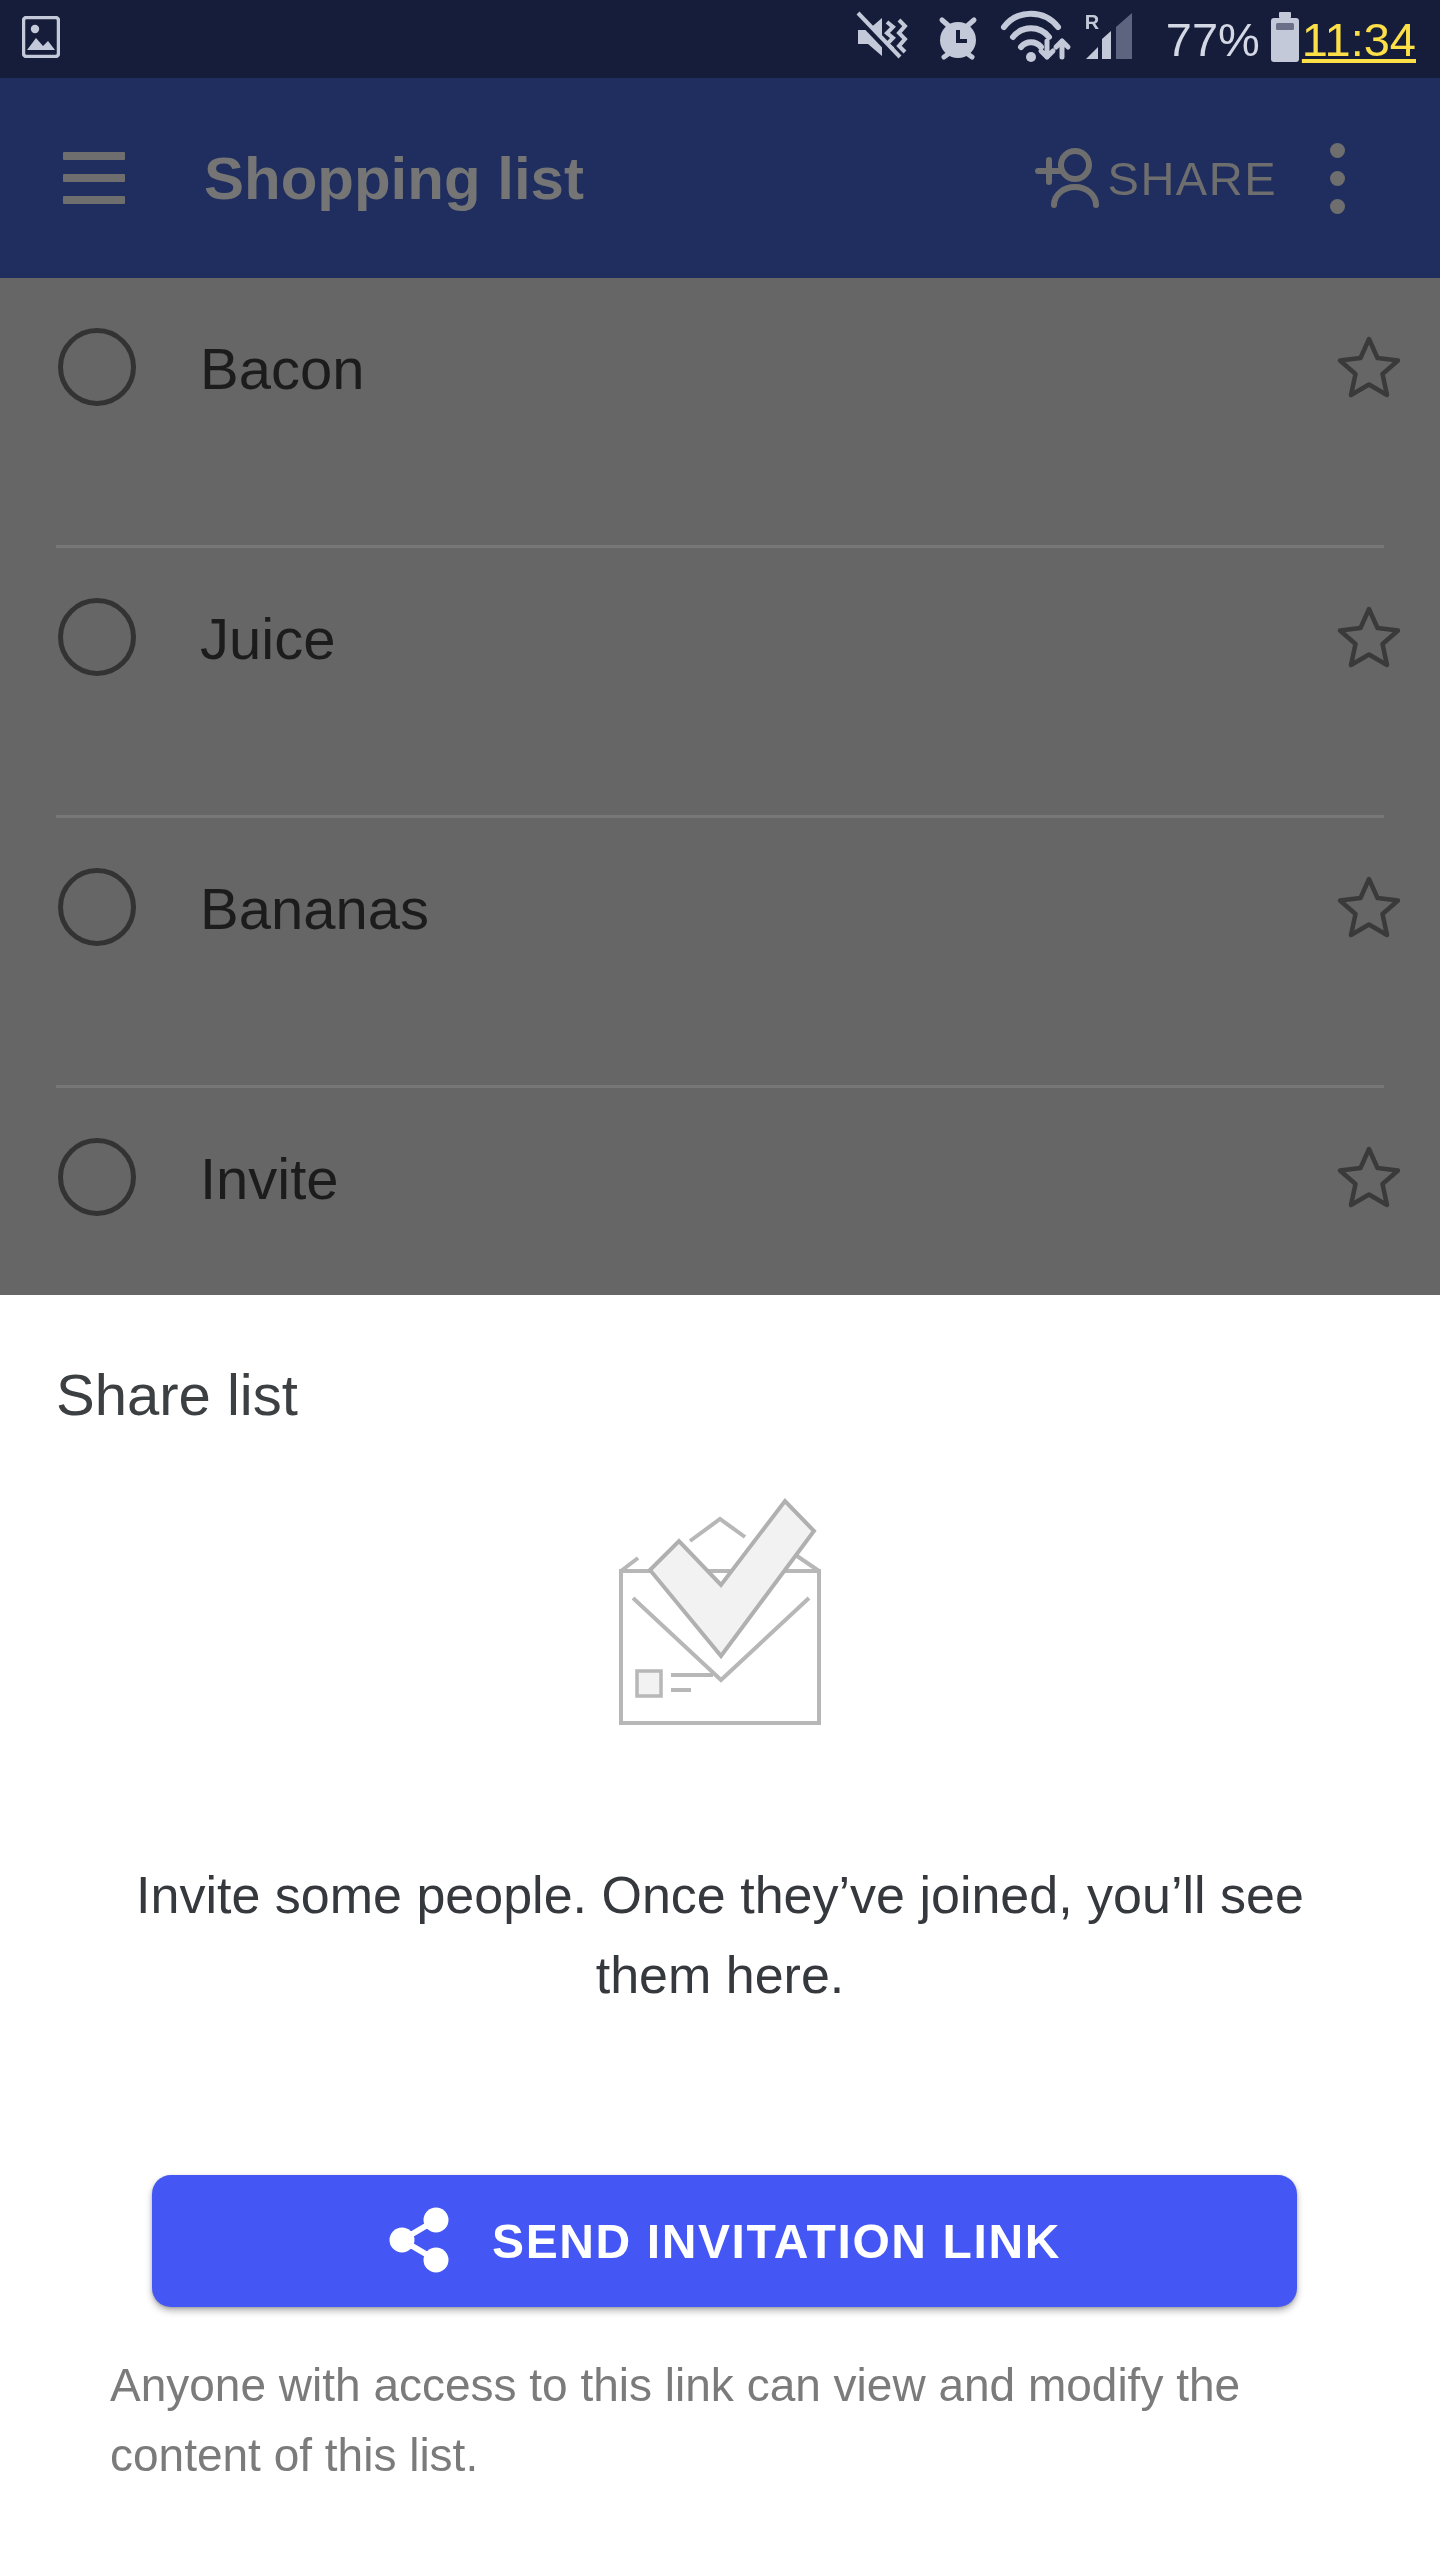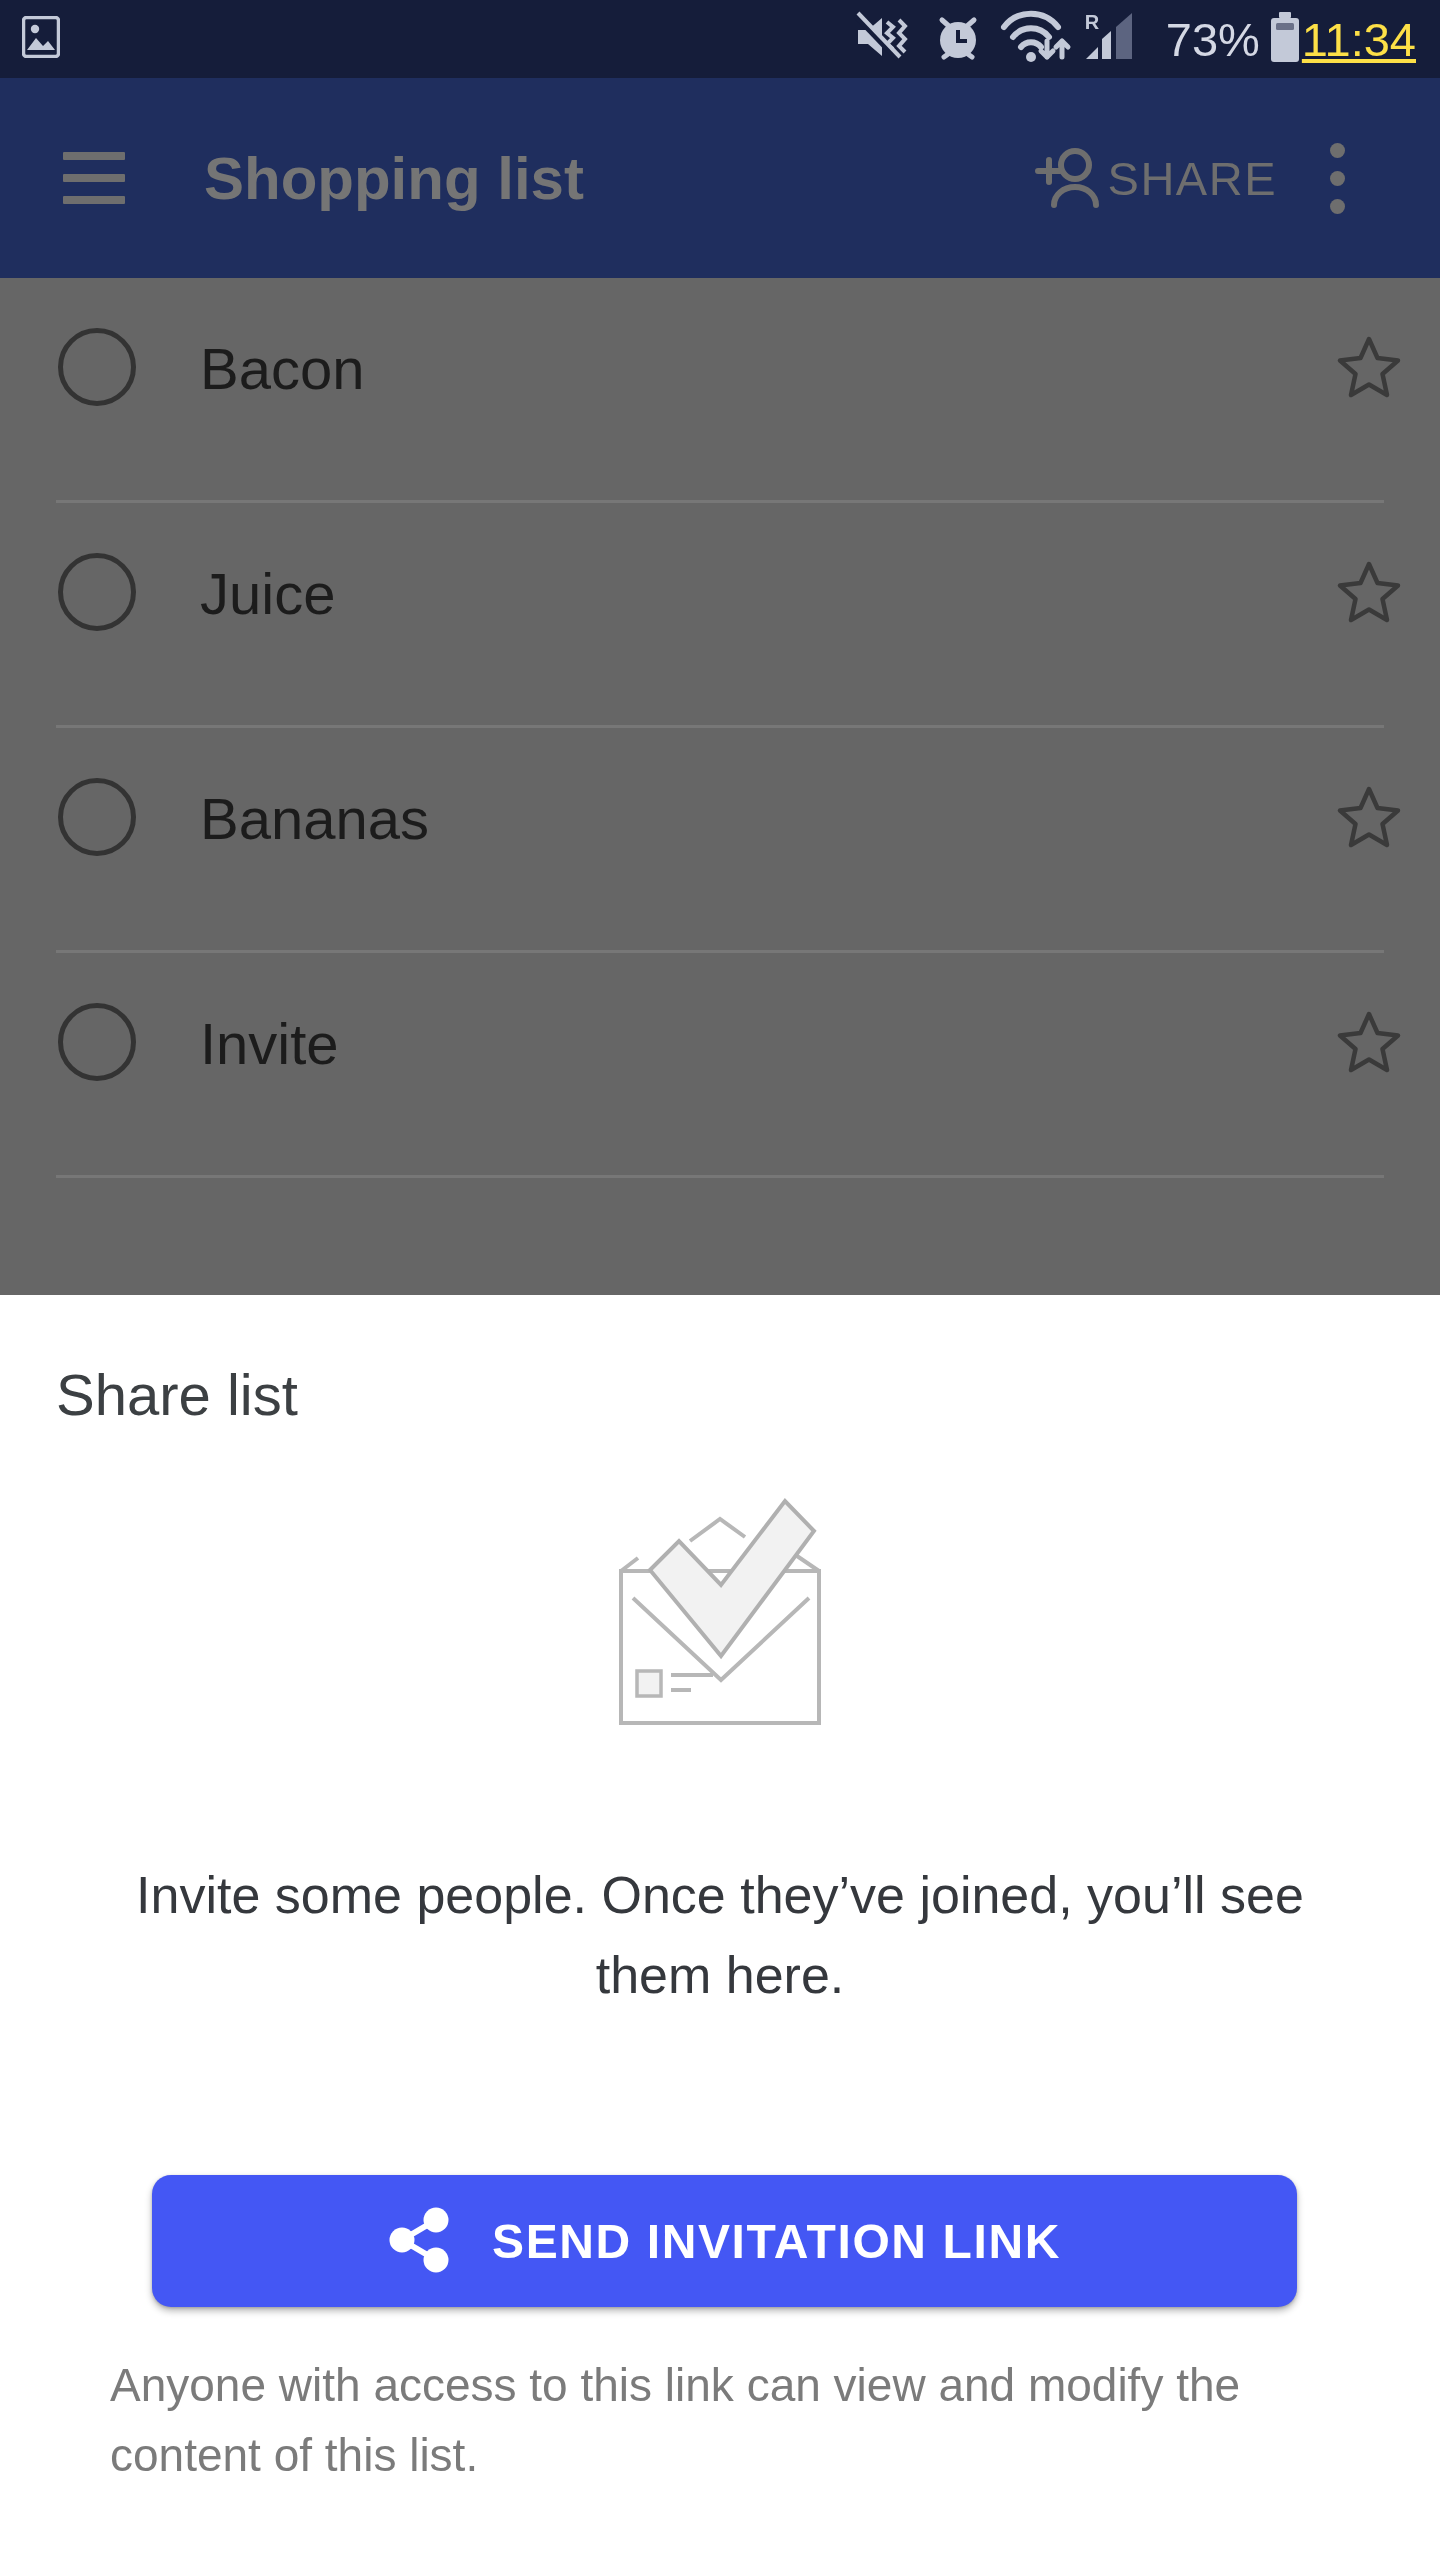--- a/index.html
+++ b/index.html
@@ -125,21 +125,21 @@
   
   #list-region {
     position: absolute;
     left: 0; top: 278px;
     width: 1440px; height: 1017px;
     background: #666666;
     overflow: hidden;
   }
   .list-row {
     position: relative;
-    height: 225px;
+    height: 270px;
     width: 1440px;
   }
   .row-check {
     position: absolute;
     left: 58px; top: 50px;
     width: 78px; height: 78px;
     border: 5px solid #333333;
     border-radius: 50%;
   }
   .row-label {
@@ -278,21 +278,21 @@
 
       <span class="sb-icon" style="margin-left:4px;">
         <svg width="72" height="56" viewBox="0 0 72 56">
           <text x="12" y="20" font-family="Liberation Sans, sans-serif" font-size="20" font-weight="700" fill="#c3c9d8" text-anchor="middle">R</text>
           <path d="M6 50 L18 38 L18 50 Z" fill="#c3c9d8"></path>
           <path d="M22 50 L22 30 L31 22 L31 50 Z" fill="#c3c9d8"></path>
           <path d="M36 50 L36 18 L52 4 L52 50 Z" fill="#5c6480"></path>
         </svg>
       </span>
 
-      <span id="status-battery-text">73%</span>
+      <span id="status-battery-text">77%</span>
 
       <span class="sb-icon">
         <svg width="34" height="52" viewBox="0 0 34 52">
           <rect x="11" y="1" width="12" height="6" rx="1" fill="#c3c9d8"></rect>
           <rect x="3" y="7" width="28" height="44" rx="3" fill="#c3c9d8"></rect>
           <rect x="8" y="12" width="18" height="7" rx="1.5" fill="#6a7088"></rect>
         </svg>
       </span>
 
       <span id="status-clock">11:34</span>

